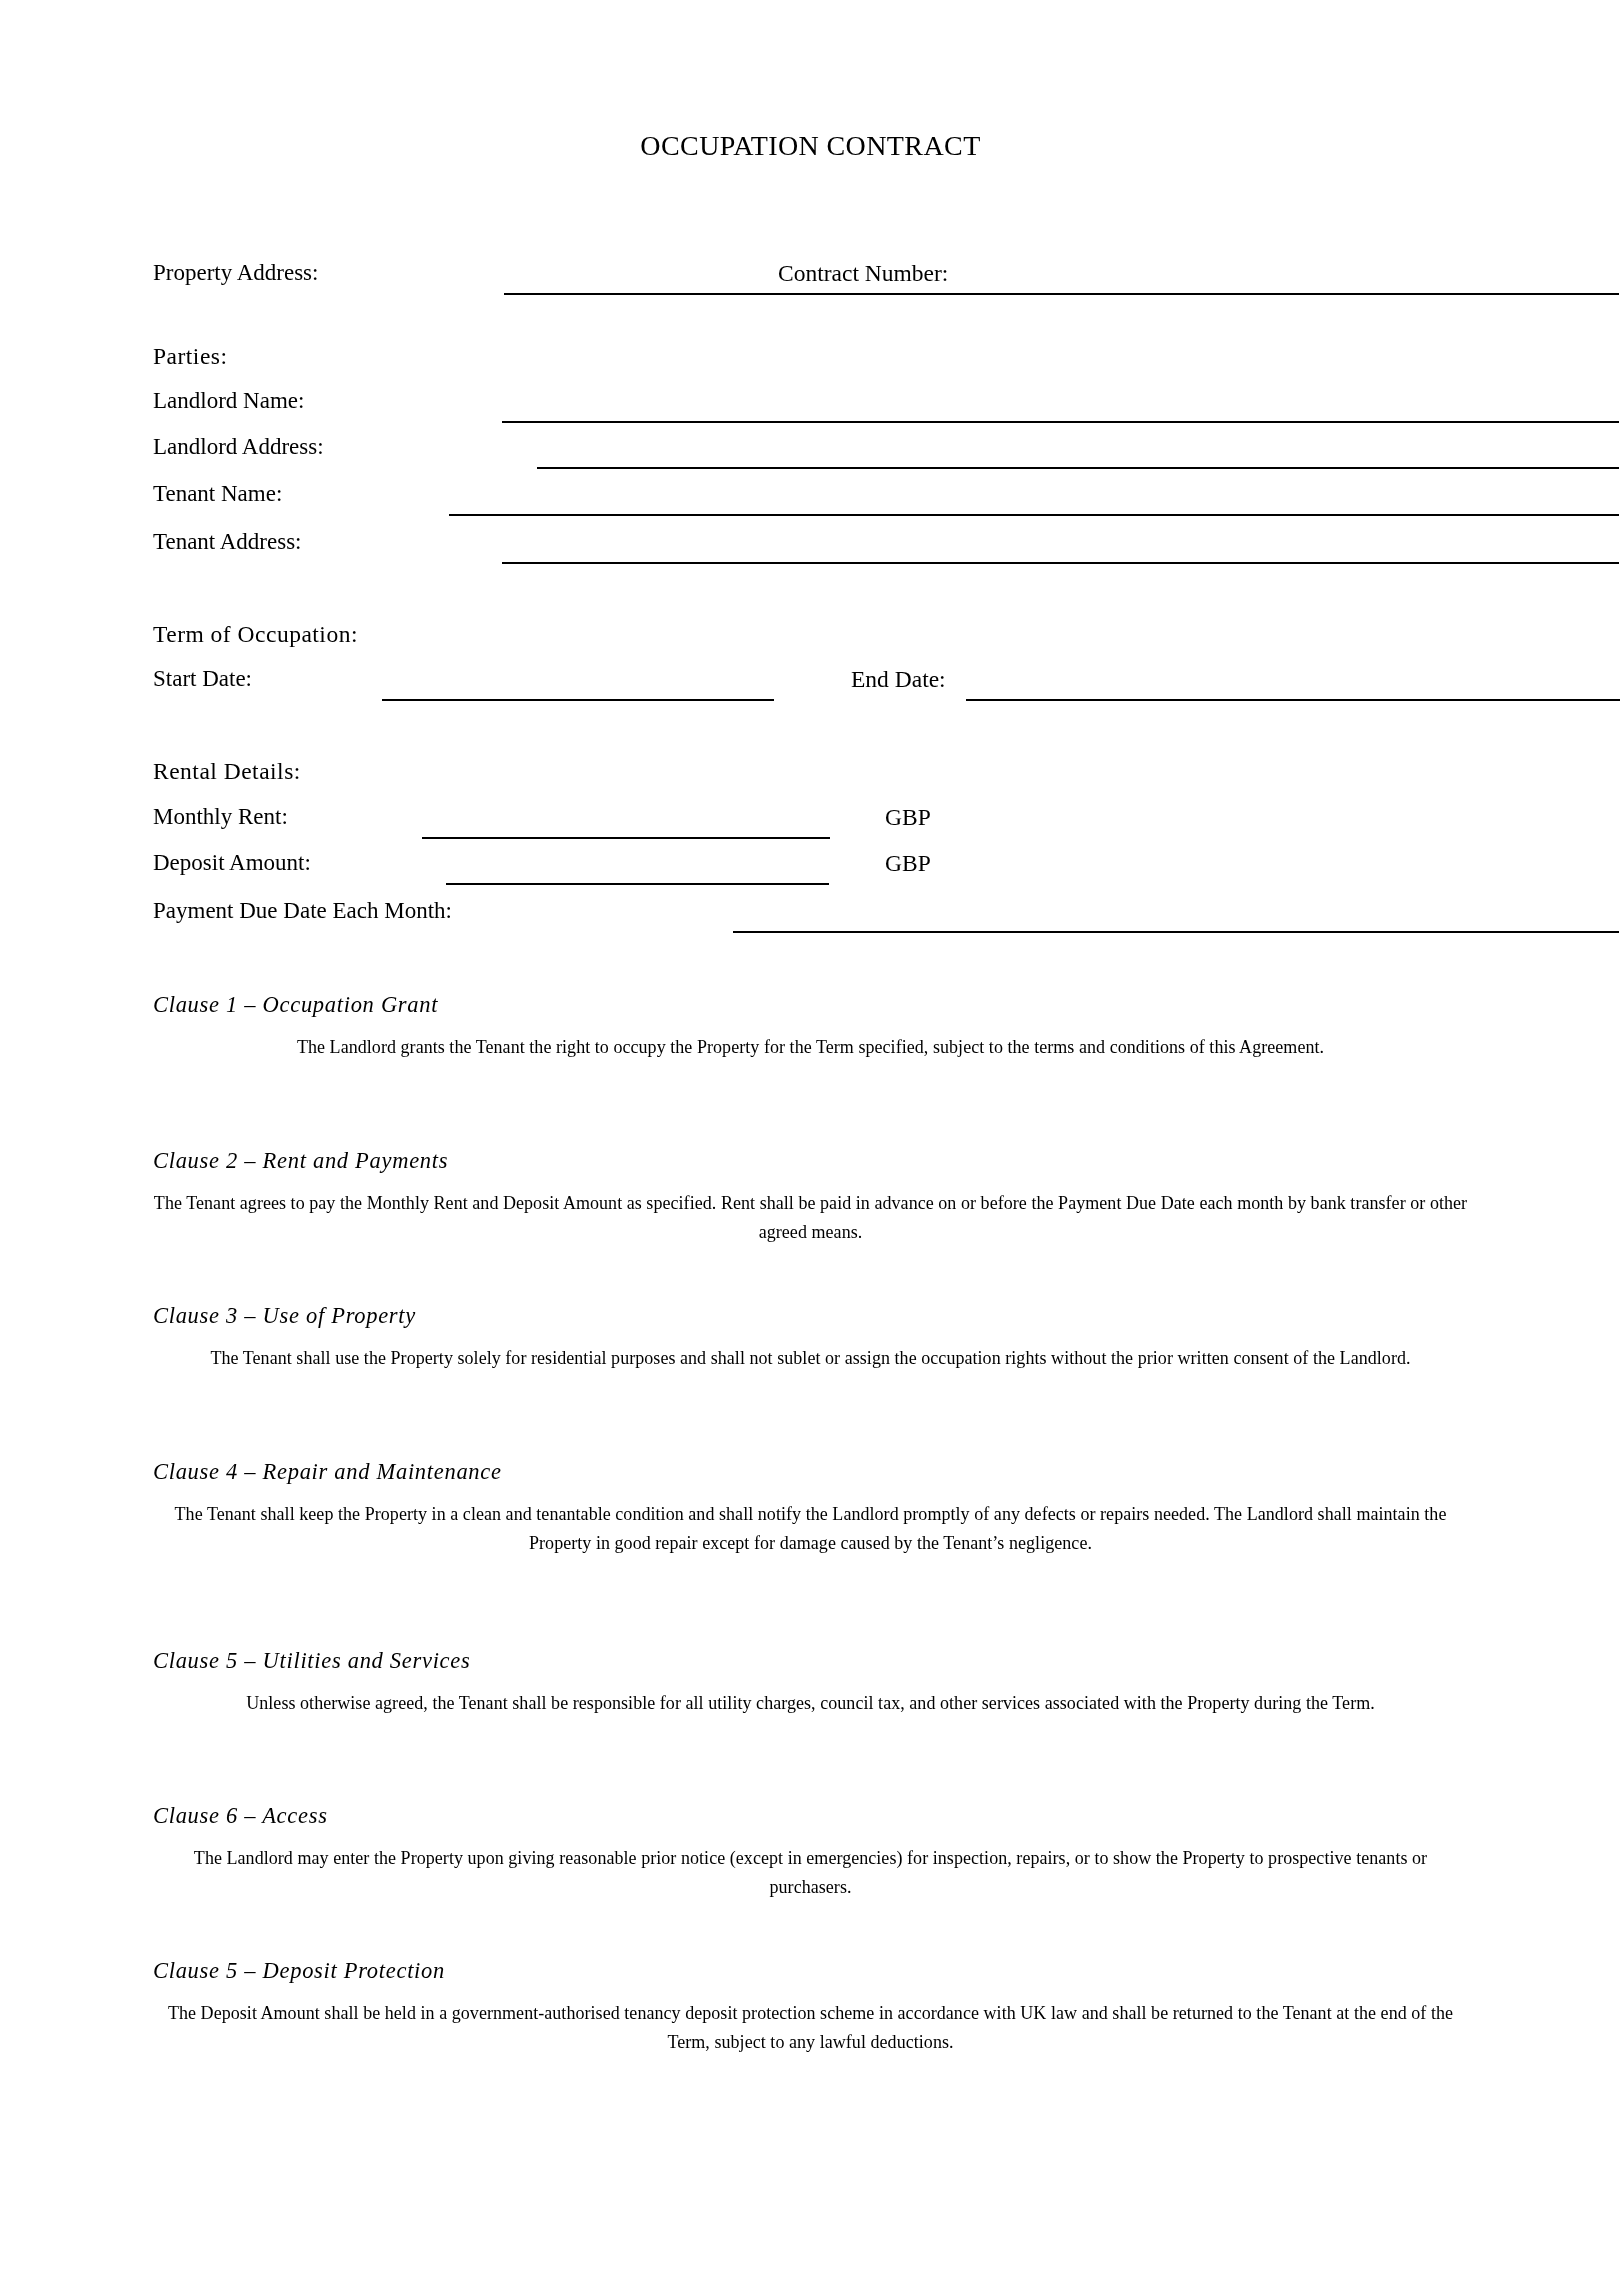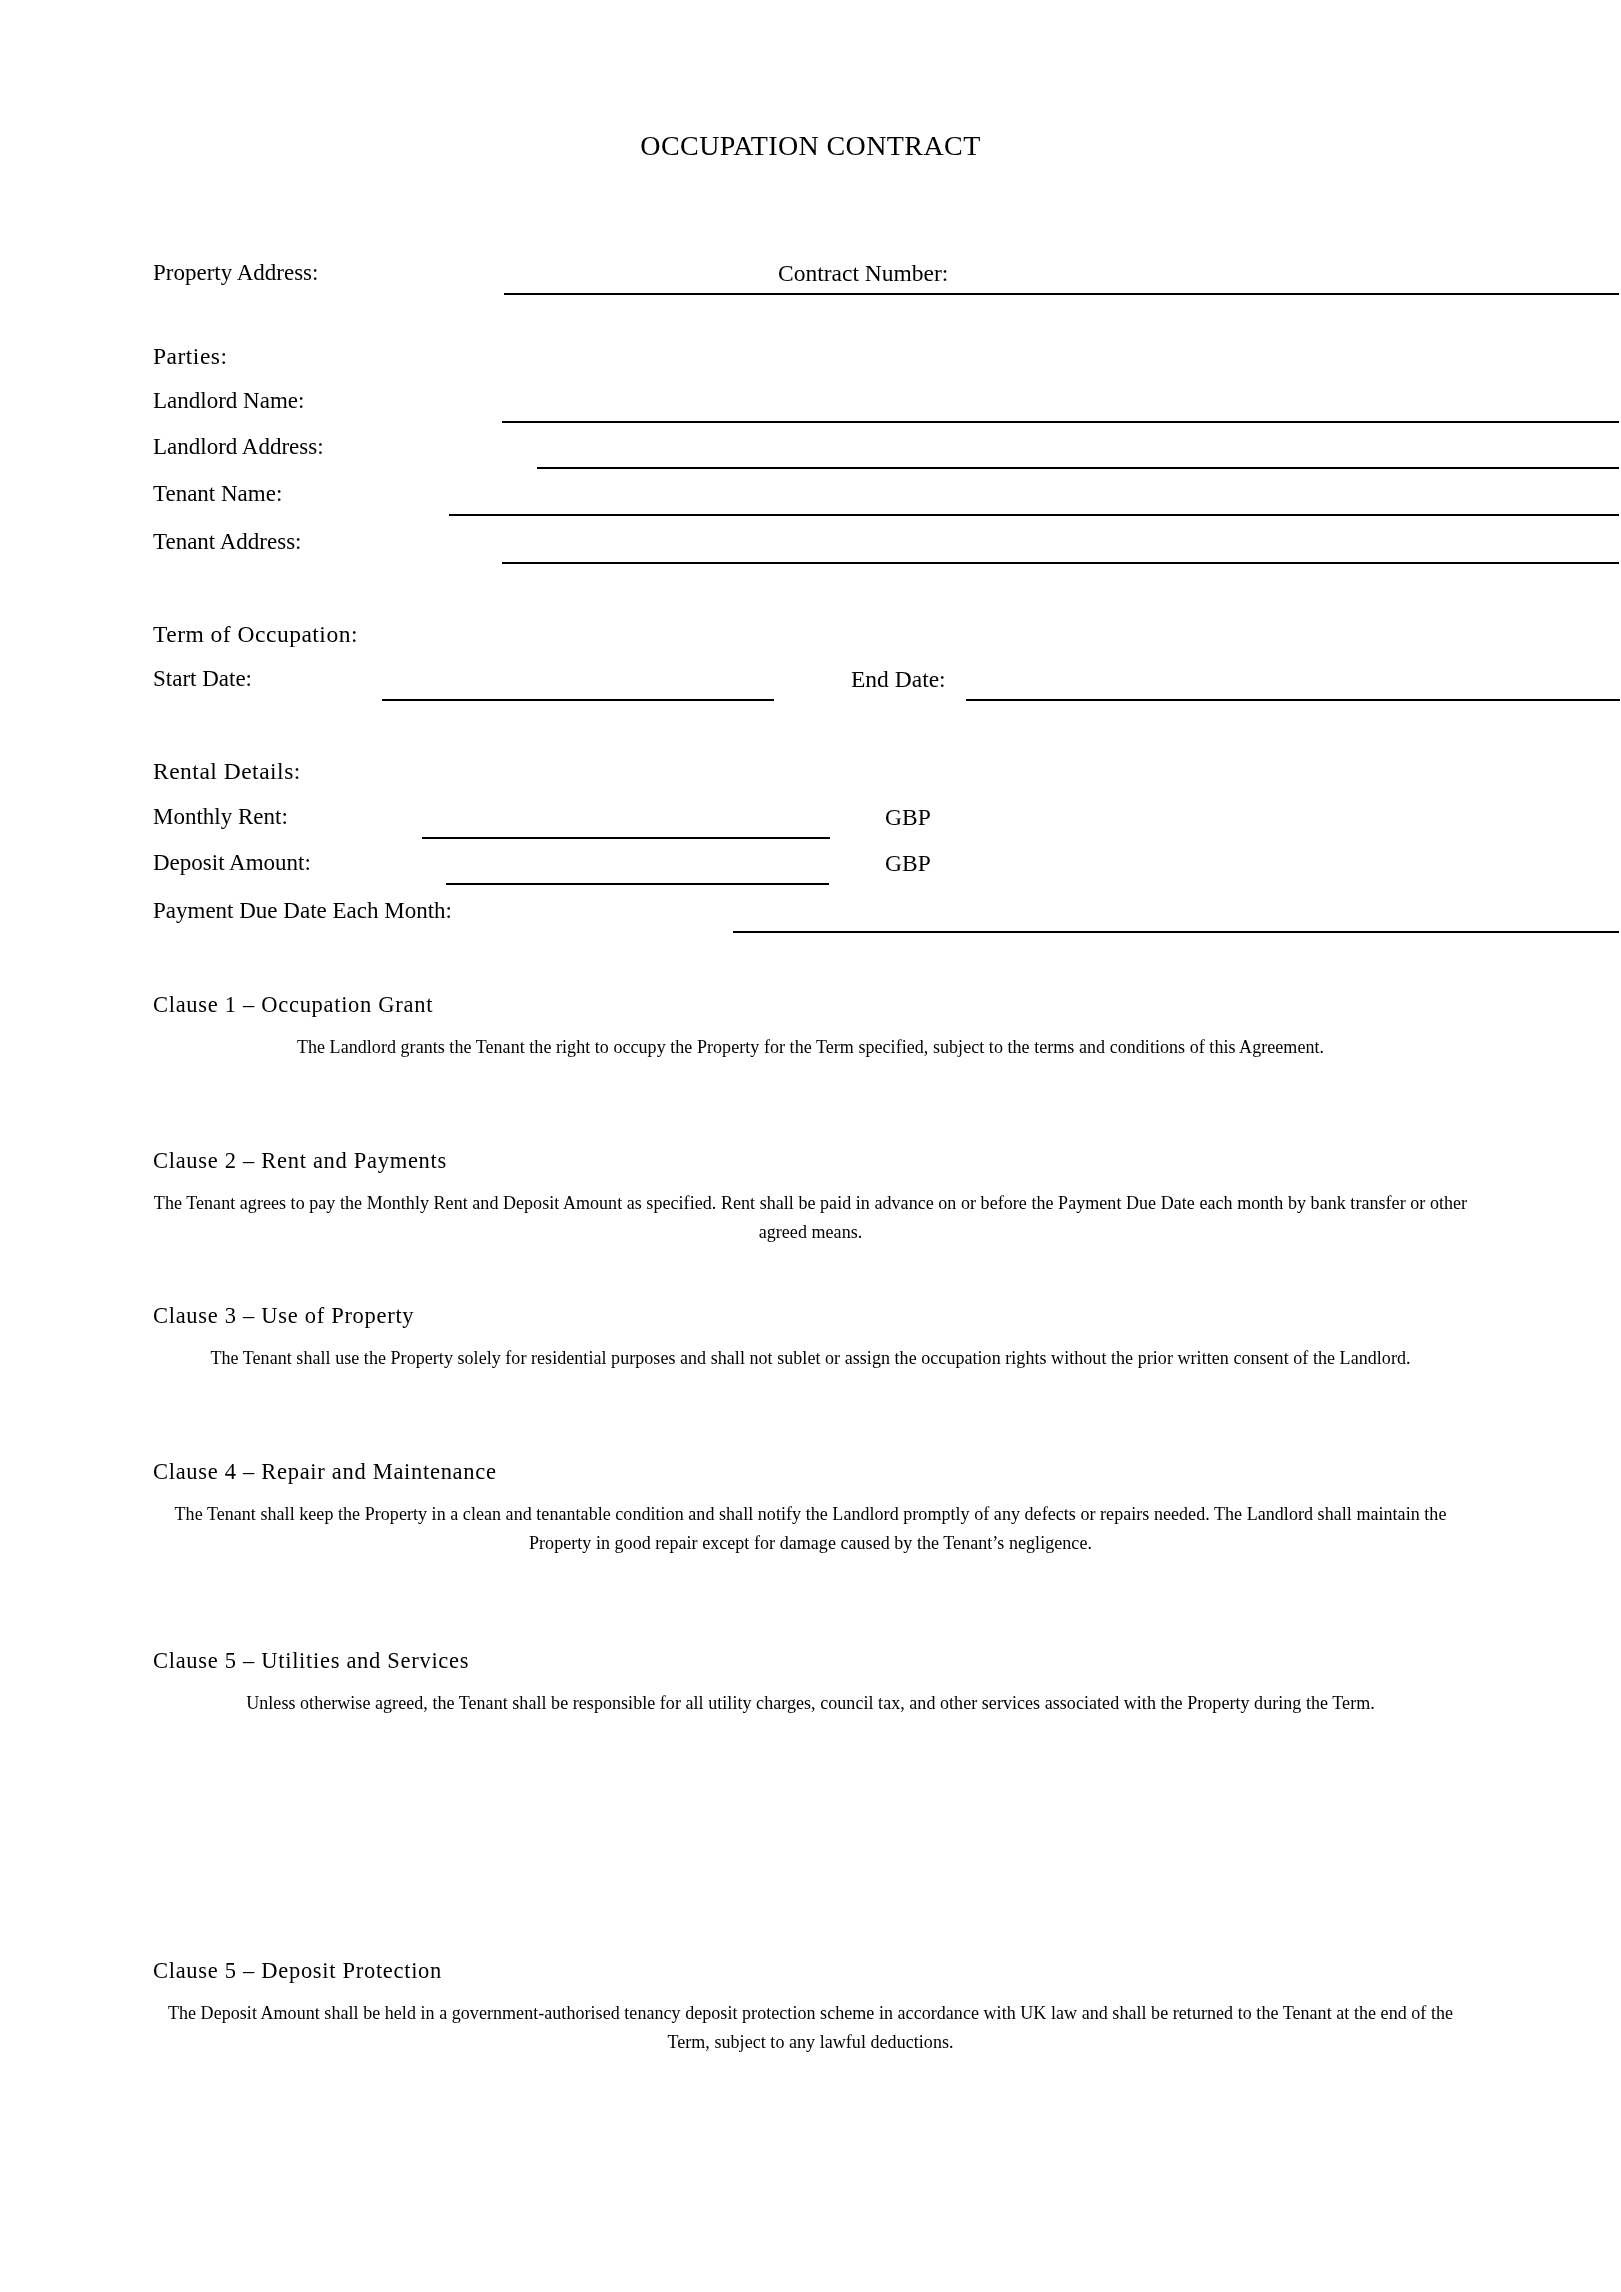--- a/index.html
+++ b/index.html
@@ -66,20 +66,21 @@
   .clause {
     position: absolute;
     left: 153px;
     width: 1315px;
   }
   .clause-title {
     font-size: 22.5px;
     letter-spacing: 0.7px;
     margin: 0 0 13.7px 0;
     line-height: 1.25;
+    font-style: italic;
   }
   .clause-body {
     font-size: 18px;
     line-height: 1.62;
     margin: 0;
     text-align: center;
     letter-spacing: 0.05px;
   }
 </style>
 </head>
@@ -163,20 +164,24 @@
   <div class="clause" style="top:1447px;">
     <p class="clause-title">Clause 4 – Repair and Maintenance</p>
     <p class="clause-body">The Tenant shall keep the Property in a clean and tenantable condition and shall notify the Landlord promptly of any defects or repairs needed. The Landlord shall maintain the Property in good repair except for damage caused by the Tenant’s negligence.</p>
   </div>
 
   <div class="clause" style="top:1636px;">
     <p class="clause-title">Clause 5 – Utilities and Services</p>
     <p class="clause-body">Unless otherwise agreed, the Tenant shall be responsible for all utility charges, council tax, and other services associated with the Property during the Term.</p>
   </div>
 
+  <div class="clause" style="top:1791px;">
+    <p class="clause-title">Clause 6 – Access</p>
+    <p class="clause-body">The Landlord may enter the Property upon giving reasonable prior notice (except in emergencies) for inspection, repairs, or to show the Property to prospective tenants or purchasers.</p>
+  </div>
 
   <div class="clause" style="top:1946px;">
     <p class="clause-title">Clause 5 – Deposit Protection</p>
     <p class="clause-body">The Deposit Amount shall be held in a government-authorised tenancy deposit protection scheme in accordance with UK law and shall be returned to the Tenant at the end of the Term, subject to any lawful deductions.</p>
   </div>
 
 </div>
 
 
 </body></html>

